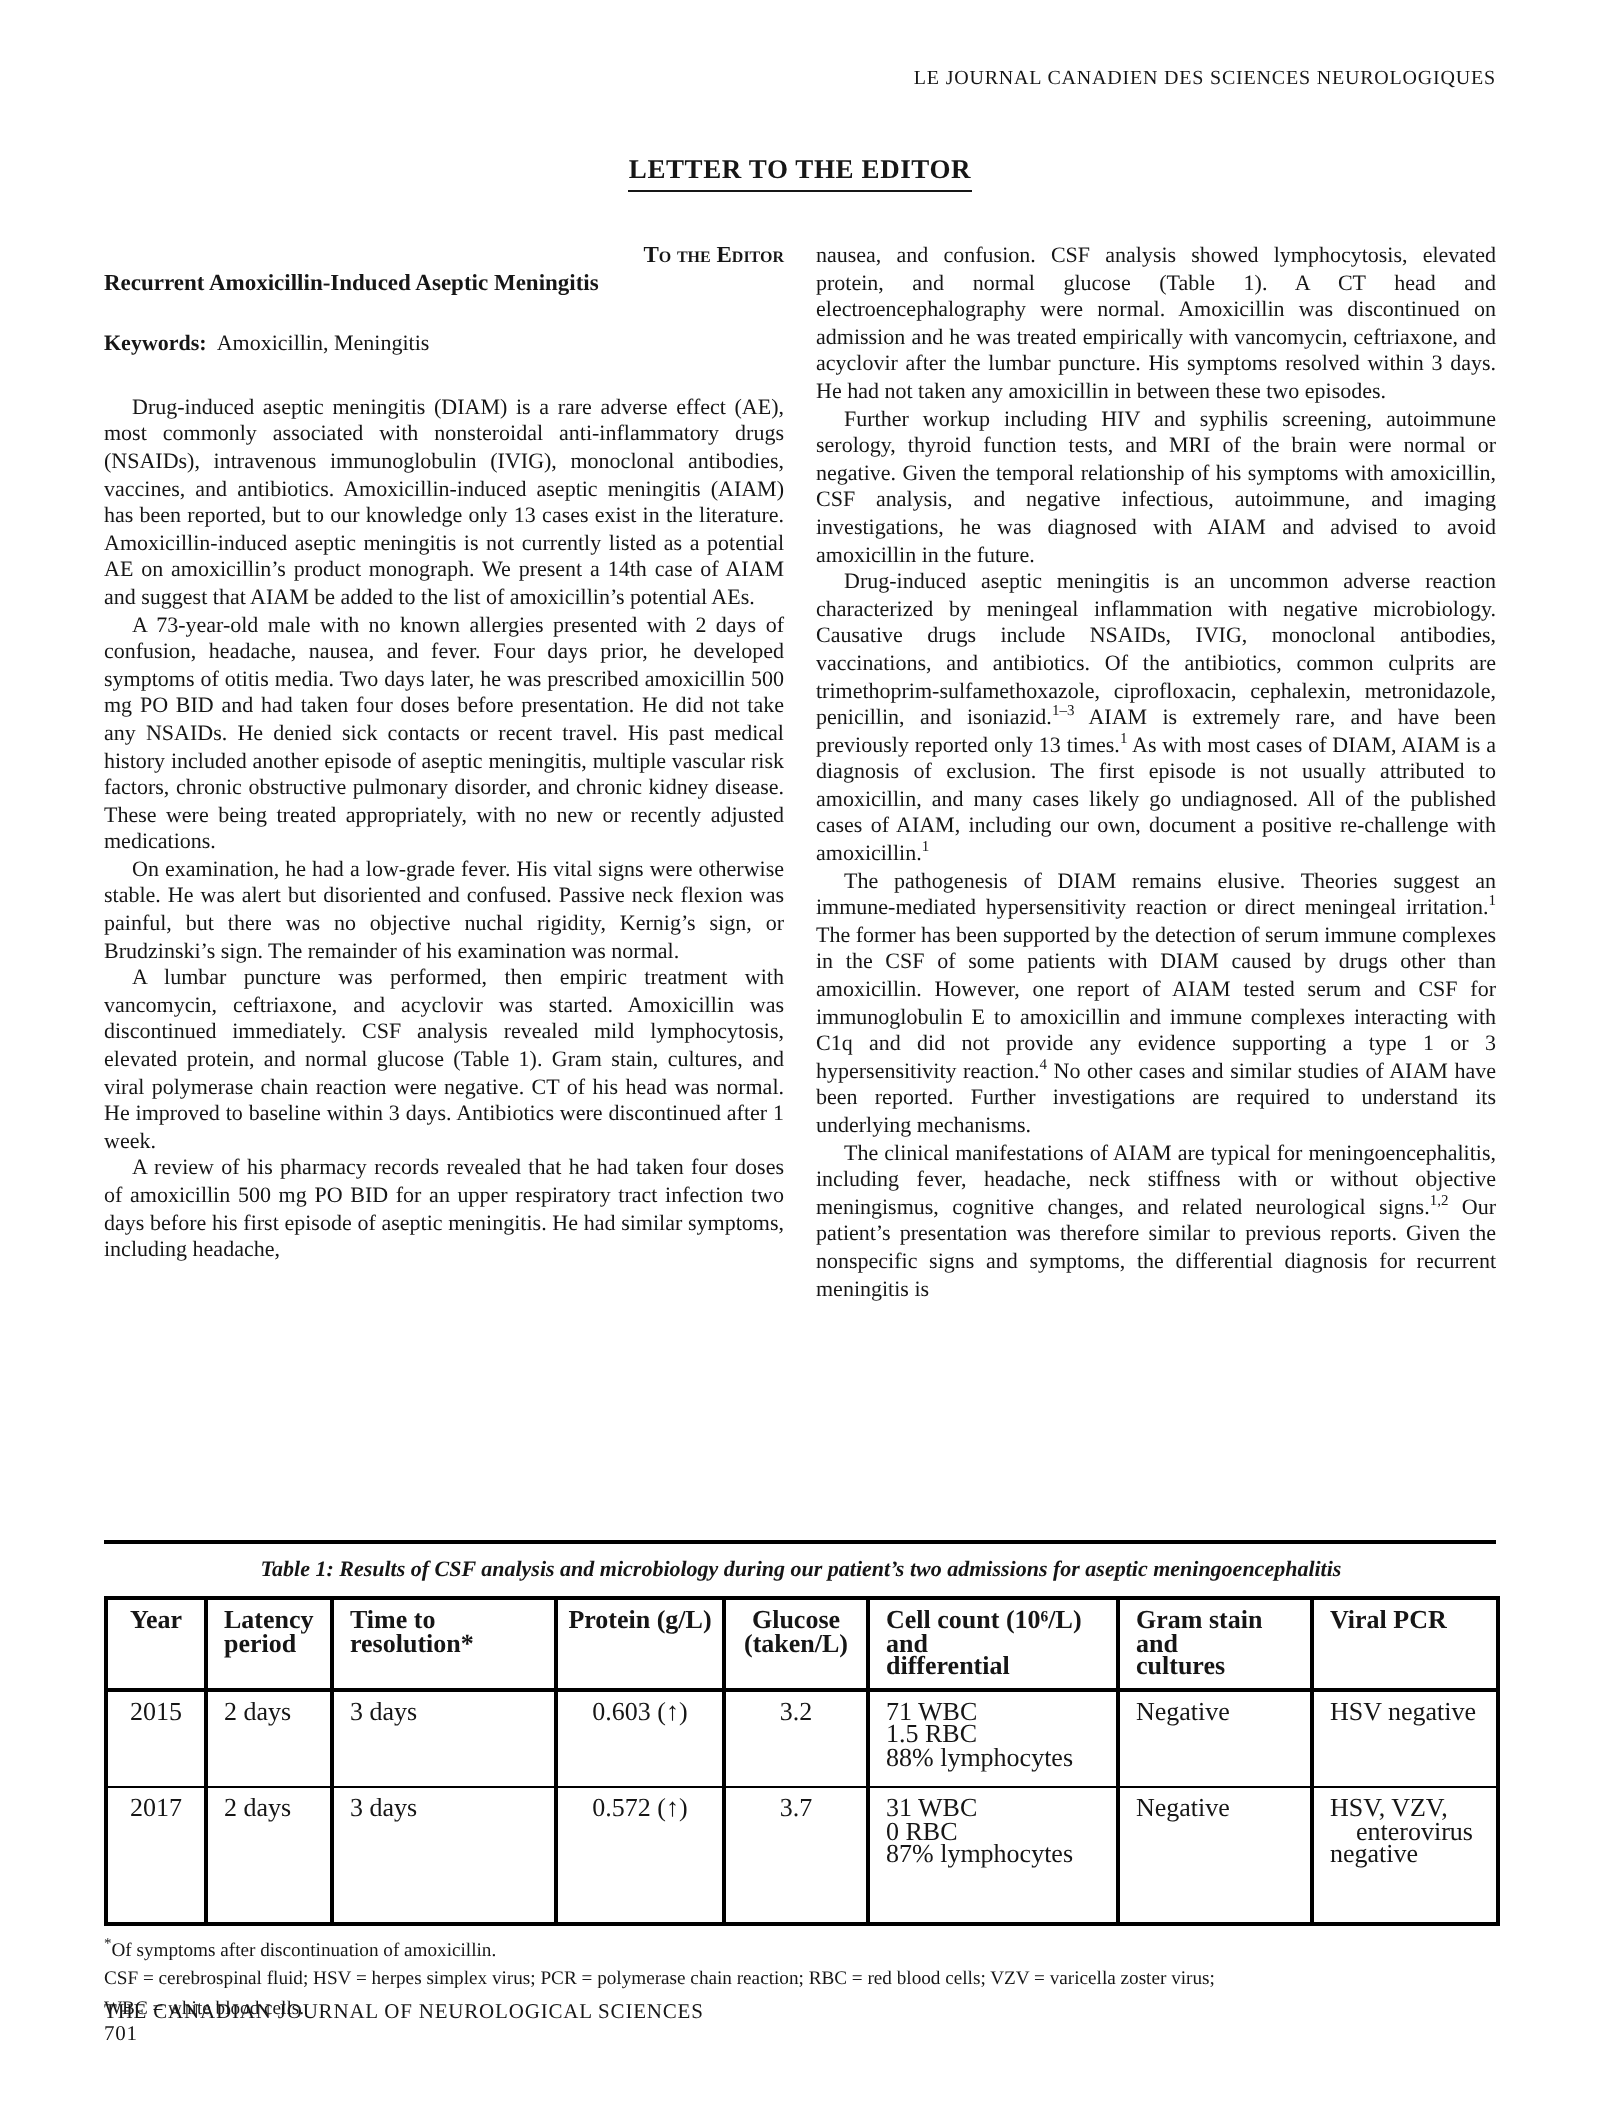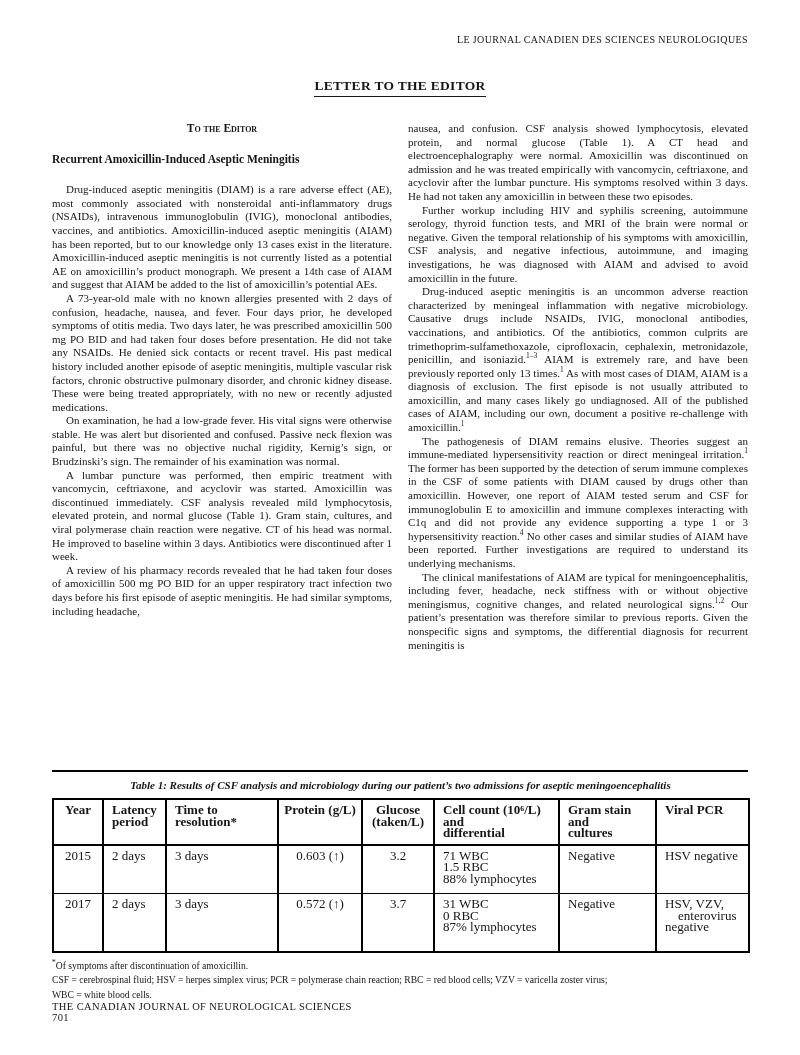--- a/index.html
+++ b/index.html
@@ -31,21 +31,21 @@
     position:absolute; top:122px; left:52px; width:696px;
     display:flex; gap:16px;
   }
   .col {
     width:340px;
     font-size:11px; line-height:13.6px;
     text-align:justify;
   }
   .salutation {
     font-variant:small-caps; font-weight:bold; font-size:11.5px;
-    margin-bottom:17px; text-align:center;
+    text-align:right;
   }
   .article-title {
     font-weight:bold; font-size:11.5px; margin-bottom:17px; text-align:left;
   }
   .keywords { margin-bottom:18px; text-align:left; }
   .kw-label { font-weight:bold; margin-right:5px; }
   .col p { text-indent:14px; margin:0; }
   .col p.flush { text-indent:0; }
   sup { font-size:7.5px; line-height:0; vertical-align:super; }
 
@@ -58,21 +58,21 @@
     border:2px solid #000;
     vertical-align:top; text-align:left;
     padding:4px 6px 9px 8px;
     white-space:pre-wrap;
     font-weight:normal;
   }
   thead th { font-weight:bold; padding-bottom:5px; }
   tbody td { border-top:1.5px solid #000; border-bottom:1.5px solid #000; }
   table { border:2px solid #000; }
   .c-center { text-align:center; padding-left:3px; padding-right:3px; }
-  tr.row-tall td { padding-bottom:18px; }
+  tr.row-tall td { padding-bottom:28px; }
 
   .footnotes { margin-top:6px; font-size:9.6px; line-height:14.5px; text-align:left; }
 
   .footer {
     position:absolute; top:1001px; left:52px; width:696px;
     display:flex; justify-content:space-between;
     font-size:10.5px; letter-spacing:0.4px;flex-direction:column;
   }
 </style>
 </head>
@@ -84,20 +84,23 @@
 
   <div class="section-title-wrap">
     <span class="section-title">LETTER TO THE EDITOR</span>
   </div>
 
   <div class="columns">
 
     <div class="col">
       <div class="salutation">To the Editor</div>
       <div class="article-title">Recurrent Amoxicillin-Induced Aseptic Meningitis</div>
+      <div class="keywords">
+        <span class="kw-label">Keywords:</span><span>Amoxicillin, Meningitis</span>
+      </div>
       <p>Drug-induced aseptic meningitis (DIAM) is a rare adverse effect (AE), most commonly associated with nonsteroidal anti-inflammatory drugs (NSAIDs), intravenous immunoglobulin (IVIG), monoclonal antibodies, vaccines, and antibiotics. Amoxicillin-induced aseptic meningitis (AIAM) has been reported, but to our knowledge only 13 cases exist in the literature. Amoxicillin-induced aseptic meningitis is not currently listed as a potential AE on amoxicillin’s product monograph. We present a 14th case of AIAM and suggest that AIAM be added to the list of amoxicillin’s potential AEs.</p>
       <p>A 73-year-old male with no known allergies presented with 2 days of confusion, headache, nausea, and fever. Four days prior, he developed symptoms of otitis media. Two days later, he was prescribed amoxicillin 500 mg PO BID and had taken four doses before presentation. He did not take any NSAIDs. He denied sick contacts or recent travel. His past medical history included another episode of aseptic meningitis, multiple vascular risk factors, chronic obstructive pulmonary disorder, and chronic kidney disease. These were being treated appropriately, with no new or recently adjusted medications.</p>
       <p>On examination, he had a low-grade fever. His vital signs were otherwise stable. He was alert but disoriented and confused. Passive neck flexion was painful, but there was no objective nuchal rigidity, Kernig’s sign, or Brudzinski’s sign. The remainder of his examination was normal.</p>
       <p>A lumbar puncture was performed, then empiric treatment with vancomycin, ceftriaxone, and acyclovir was started. Amoxicillin was discontinued immediately. CSF analysis revealed mild lymphocytosis, elevated protein, and normal glucose (Table 1). Gram stain, cultures, and viral polymerase chain reaction were negative. CT of his head was normal. He improved to baseline within 3 days. Antibiotics were discontinued after 1 week.</p>
       <p>A review of his pharmacy records revealed that he had taken four doses of amoxicillin 500 mg PO BID for an upper respiratory tract infection two days before his first episode of aseptic meningitis. He had similar symptoms, including headache,</p>
     </div>
 
     <div class="col">
       <p class="flush">nausea, and confusion. CSF analysis showed lymphocytosis, elevated protein, and normal glucose (Table 1). A CT head and electroencephalography were normal. Amoxicillin was discontinued on admission and he was treated empirically with vancomycin, ceftriaxone, and acyclovir after the lumbar puncture. His symptoms resolved within 3 days. He had not taken any amoxicillin in between these two episodes.</p>
       <p>Further workup including HIV and syphilis screening, autoimmune serology, thyroid function tests, and MRI of the brain were normal or negative. Given the temporal relationship of his symptoms with amoxicillin, CSF analysis, and negative infectious, autoimmune, and imaging investigations, he was diagnosed with AIAM and advised to avoid amoxicillin in the future.</p>

